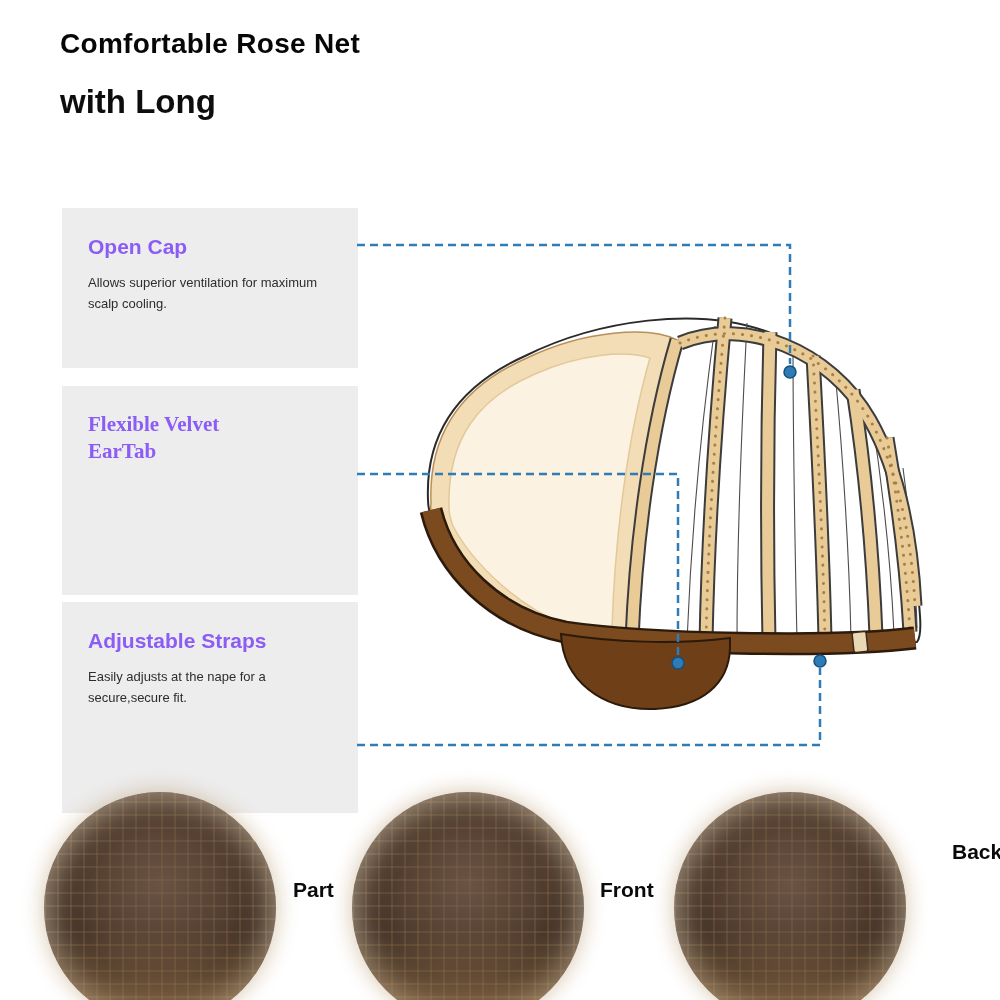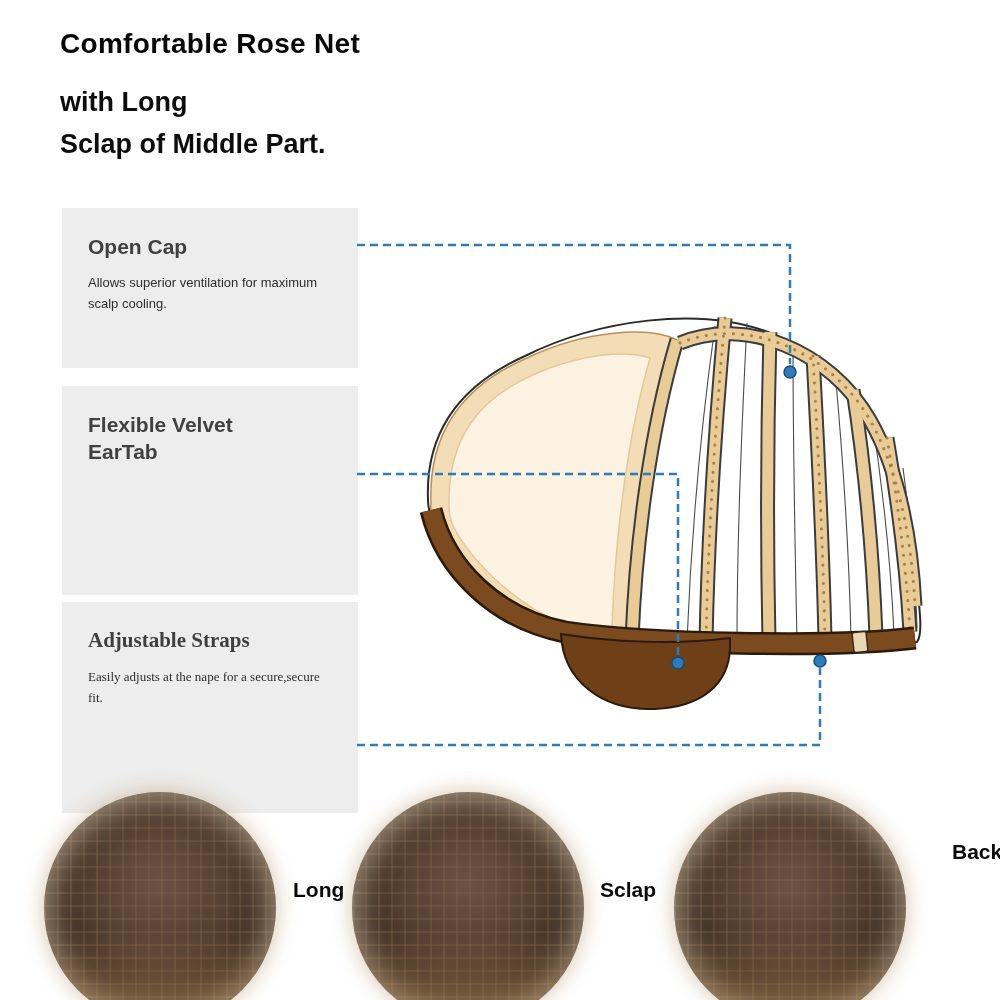--- a/index.html
+++ b/index.html
@@ -3,30 +3,30 @@
 <meta charset="utf-8">
 <style>
   * { margin:0; padding:0; box-sizing:border-box; }
   html,body { background:#fff; }
   body { font-family:"Liberation Sans", sans-serif; color:#111; }
   .page { position:relative; width:1000px; height:1000px; background:#fff; overflow:hidden; }
 
   
   .header { position:absolute; left:60px; top:28px; }
   .title { font-size:28px; font-weight:800; color:#070707; letter-spacing:.3px; }
-  .subtitle { margin-top:22px; font-size:27px; font-weight:700; color:#0d0d0d; line-height:1.55; }
+  .subtitle { margin-top:16px; font-size:33px; font-weight:700; color:#0d0d0d; line-height:1.55; }
   .subtitle span { display:block; }
 
   
   .feature { position:absolute; left:62px; width:296px; background:var(--box-bg,#ededed); padding:25px 26px; }
   .f1 { top:208px; height:160px; }
   .f2 { top:386px; height:209px; }
-  .f3 { top:602px; height:211px;font-family:Liberation Serif, serif; }
-  .feature h3 { font-size:21px; font-weight:700; color:#404040; margin-bottom:12px; line-height:1.3; }
-  .f2 h3 { max-width:175px; }
+  .f3 { top:602px; height:211px; }
+  .feature h3 { font-size:21px; font-weight:700; color:#8b5cf6; margin-bottom:12px; line-height:1.3; }
+  .f2 h3 { max-width:175px;font-family:Liberation Serif, serif; }
   .feature p { font-size:13px; color:#2d2d2d; line-height:1.62; }
 
   
   .cap-svg { position:absolute; left:415px; top:288px; width:530px; height:445px; }
   .overlay { position:absolute; left:0; top:0; width:1000px; height:1000px; pointer-events:none; }
   .connector { fill:none; stroke:var(--connector,#2f7db6); stroke-width:2.5; stroke-dasharray:8 5; }
   .dot { fill:var(--dot,#2e7bb5); stroke:#14507d; stroke-width:1.5; }
 
   
   .photo { position:absolute; width:232px; height:232px; border-radius:50%; overflow:hidden;
@@ -49,21 +49,20 @@
 </style>
 </head>
 <body>
 
 <div class="page">
 
   <div class="header">
     <div class="title">Comfortable Rose Net</div>
     <div class="subtitle">
       <span>with Long</span>
-      <span>Sclap of Middle Part.</span>
     </div>
   </div>
 
   <div class="feature f1">
     <h3>Open Cap</h3>
     <p>Allows superior ventilation for maximum scalp cooling.</p>
   </div>
   <div class="feature f2">
     <h3>Flexible Velvet EarTab</h3>
   </div>
@@ -130,17 +129,17 @@
     <polyline class="connector" points="357,474 678,474 678,655"></polyline>
     <polyline class="connector" points="357,745 820,745 820,668"></polyline>
     <circle class="dot" cx="790" cy="372" r="6"></circle>
     <circle class="dot" cx="678" cy="663" r="6"></circle>
     <circle class="dot" cx="820" cy="661" r="6"></circle>
   </svg>
 
   <div class="photo p1"></div>
   <div class="photo p2"></div>
   <div class="photo p3"></div>
-  <div class="view-label vl1">Long</div>
-  <div class="view-label vl2">Sclap</div>
+  <div class="view-label vl1">Part</div>
+  <div class="view-label vl2">Front</div>
   <div class="view-label vl3">Back</div>
 
 </div>
 
 </body></html>

